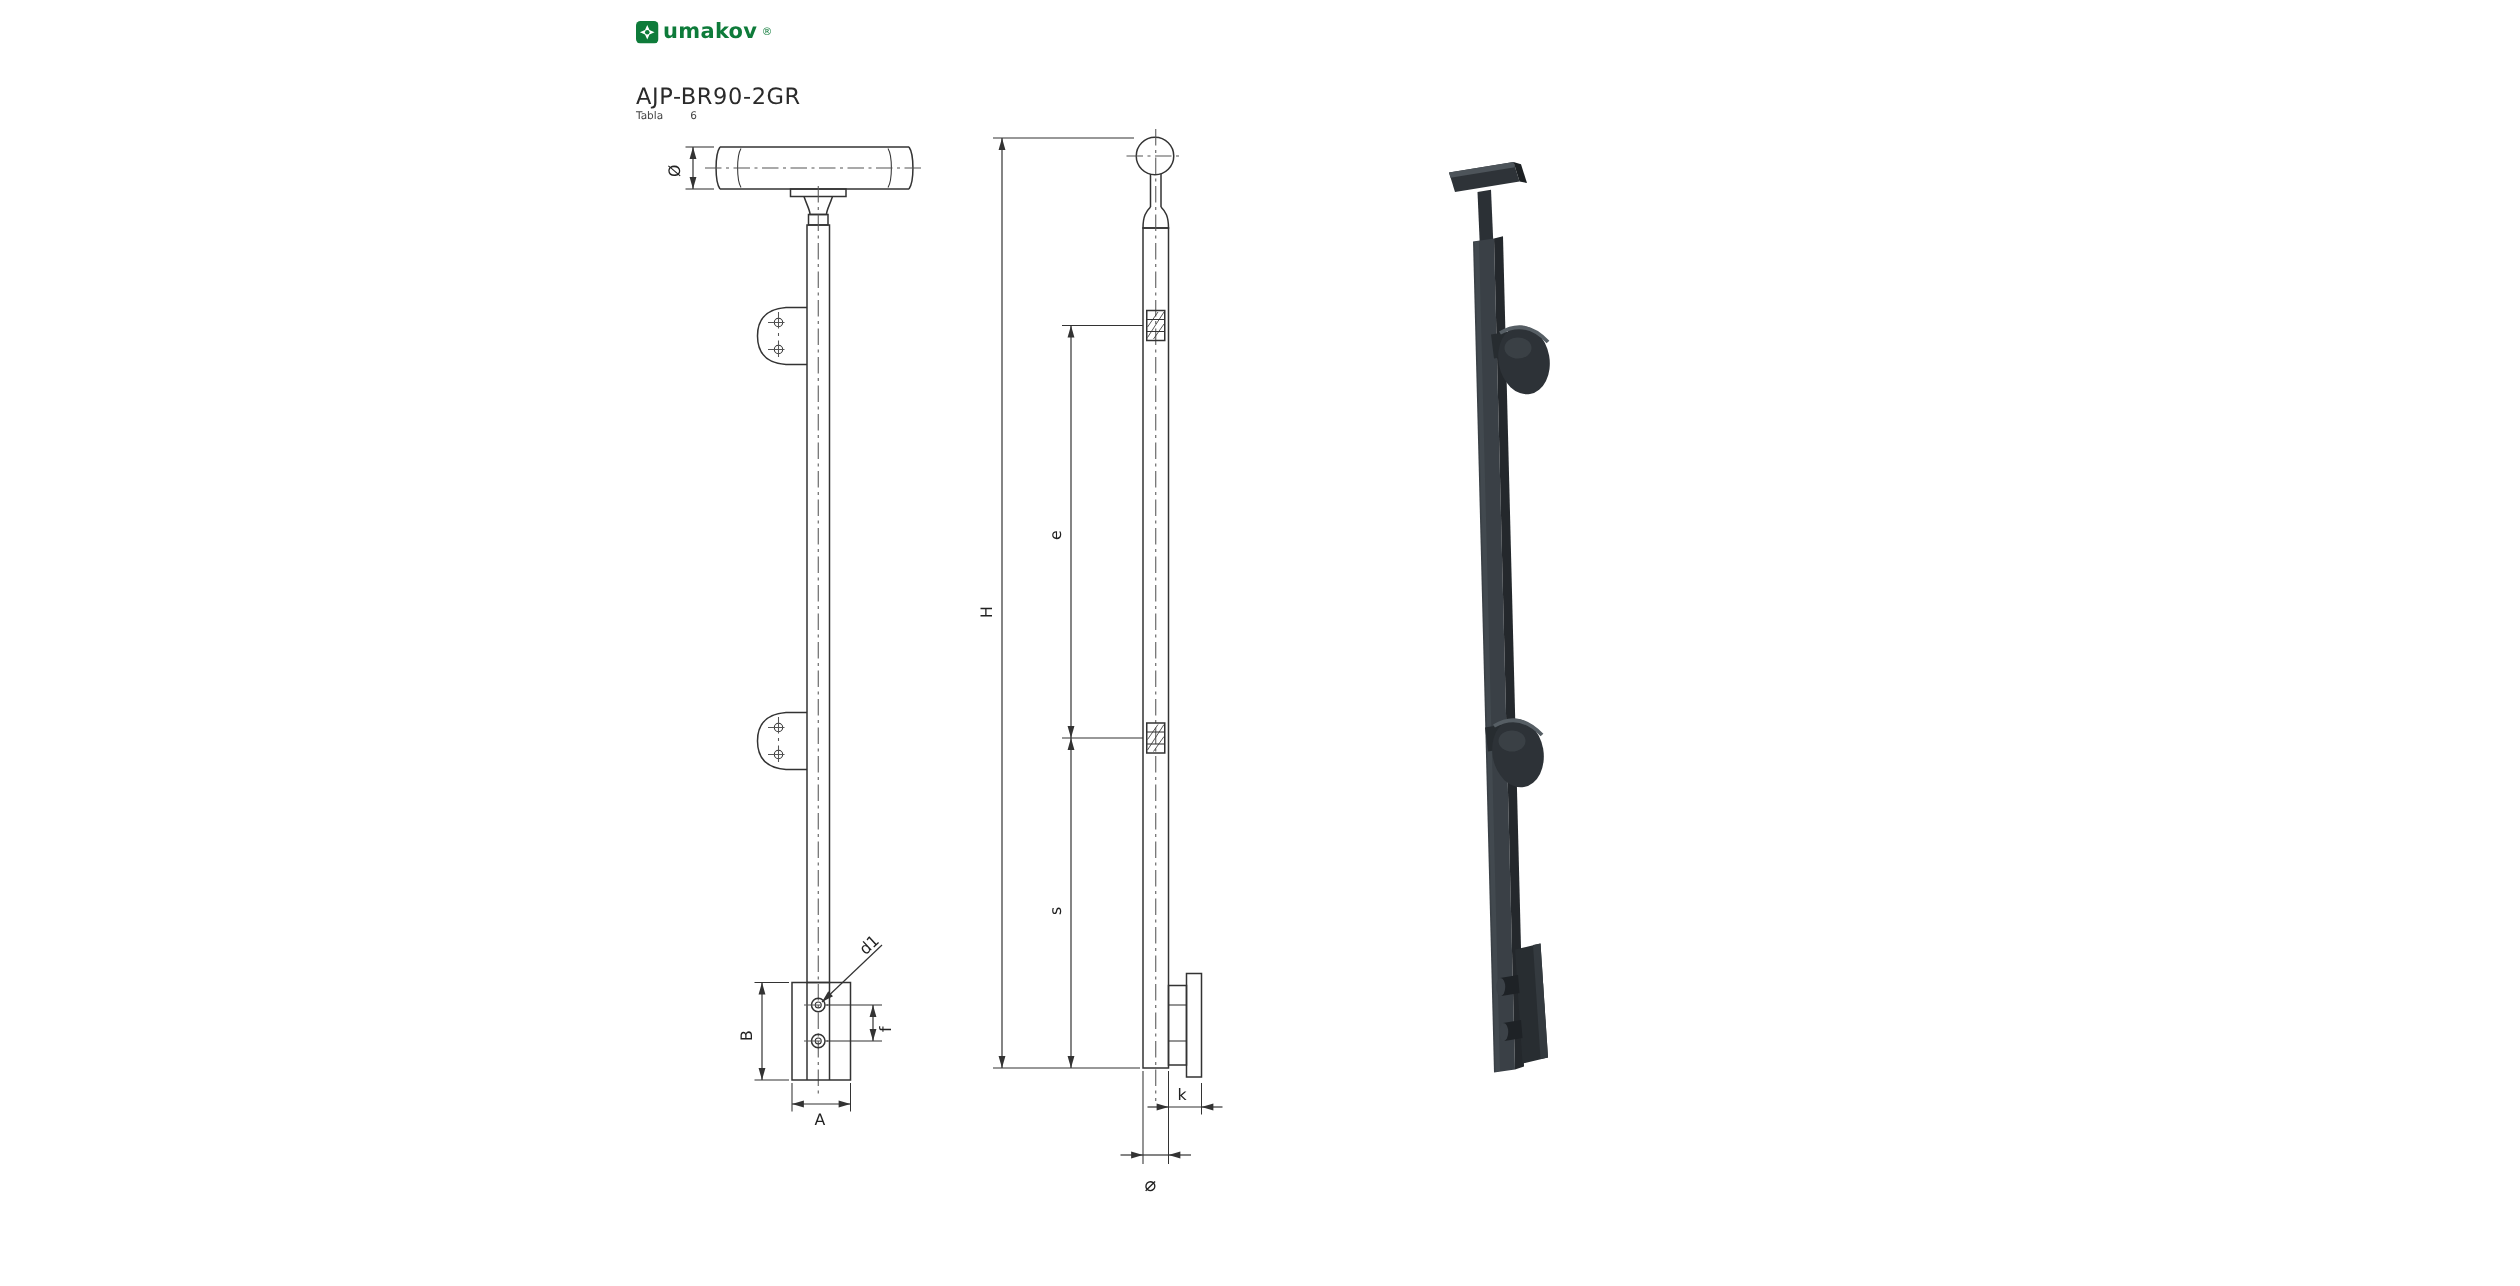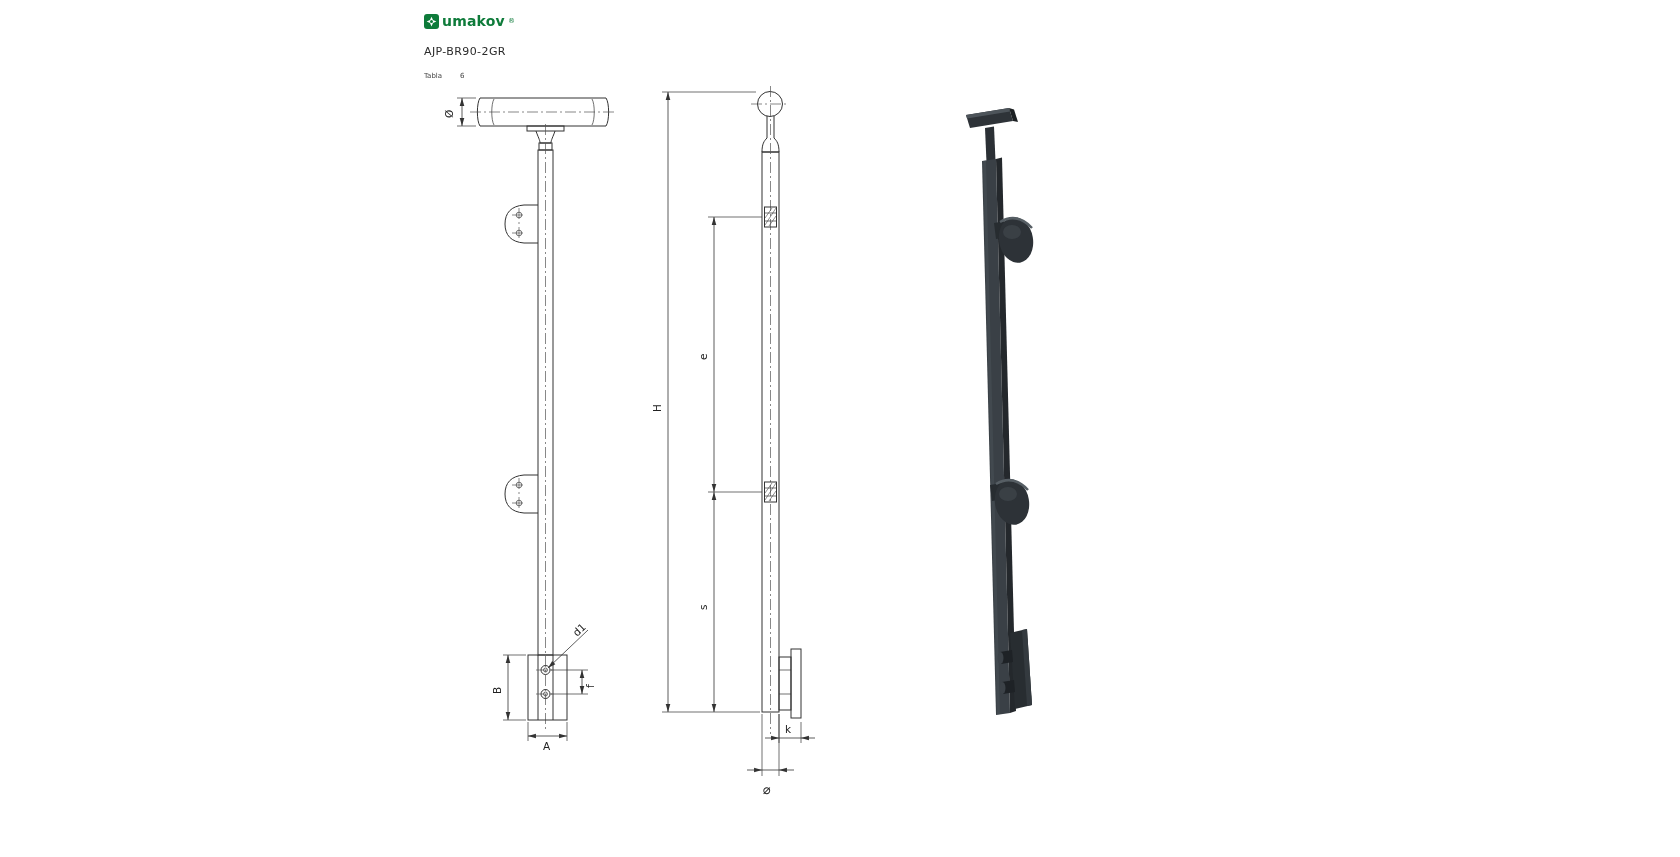--- a/index.html
+++ b/index.html
@@ -14,23 +14,23 @@
   }
   .view { position: absolute; }
 
   
   .titleblock { position: absolute; left: 424px; top: 13px; }
   .logo-row { display: flex; align-items: center; gap: 3px; }
   .logo-mark { width: 15px; height: 15px; display: block; }
   .logo-text { color: #0e7b3a; font-weight: bold; font-size: 14px; letter-spacing: 0.2px; }
   .logo-reg { color: #0e7b3a; font-size: 7px; vertical-align: super; }
   .product-code {
-    margin-top: 16px; font-size: 11px; color: #2a2a2a; letter-spacing: 0.4px;
+    margin-top: 26px; font-size: 15px; color: #2a2a2a; letter-spacing: 0.4px;
   }
-  .scale-row { margin-top: 14px; font-size: 7px; color: #444; display: flex; gap: 18px; }
+  .scale-row { margin-top: 0; font-size: 7px; color: #444; display: flex; gap: 18px; }
 
   
   svg .ln    { fill: none; stroke: #333; stroke-width: 1; }
   svg .thin  { stroke-width: 0.7; }
   svg .cl    { fill: none; stroke: #555; stroke-width: 0.7; stroke-dasharray: 11 3 2 3; }
   svg .dim   { fill: none; stroke: #333; stroke-width: 0.8; }
   svg .hatch { stroke: #333; stroke-width: 0.55; }
   svg .dimtext { font-size: 10.5px; fill: #222; font-family: "DejaVu Sans", "Liberation Sans", sans-serif; }
   svg .sym   { font-size: 13px; }
 </style>

